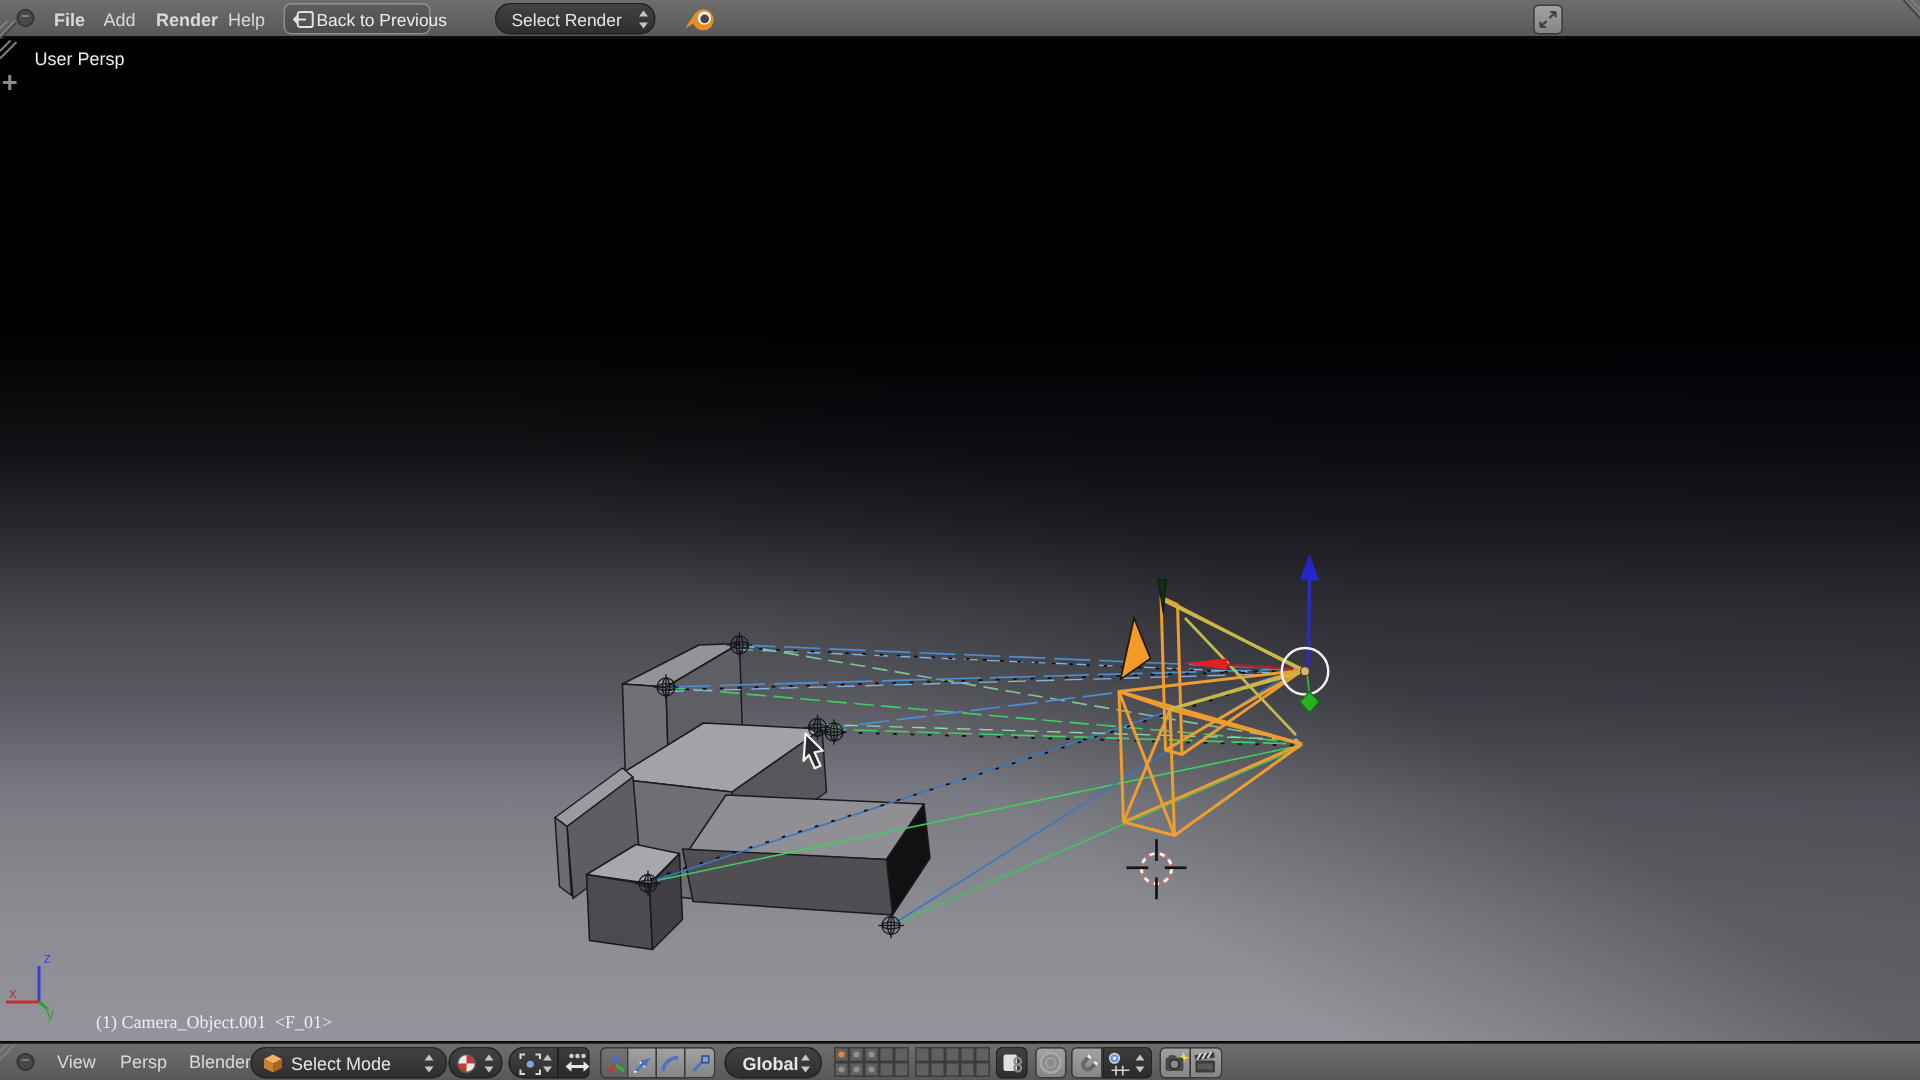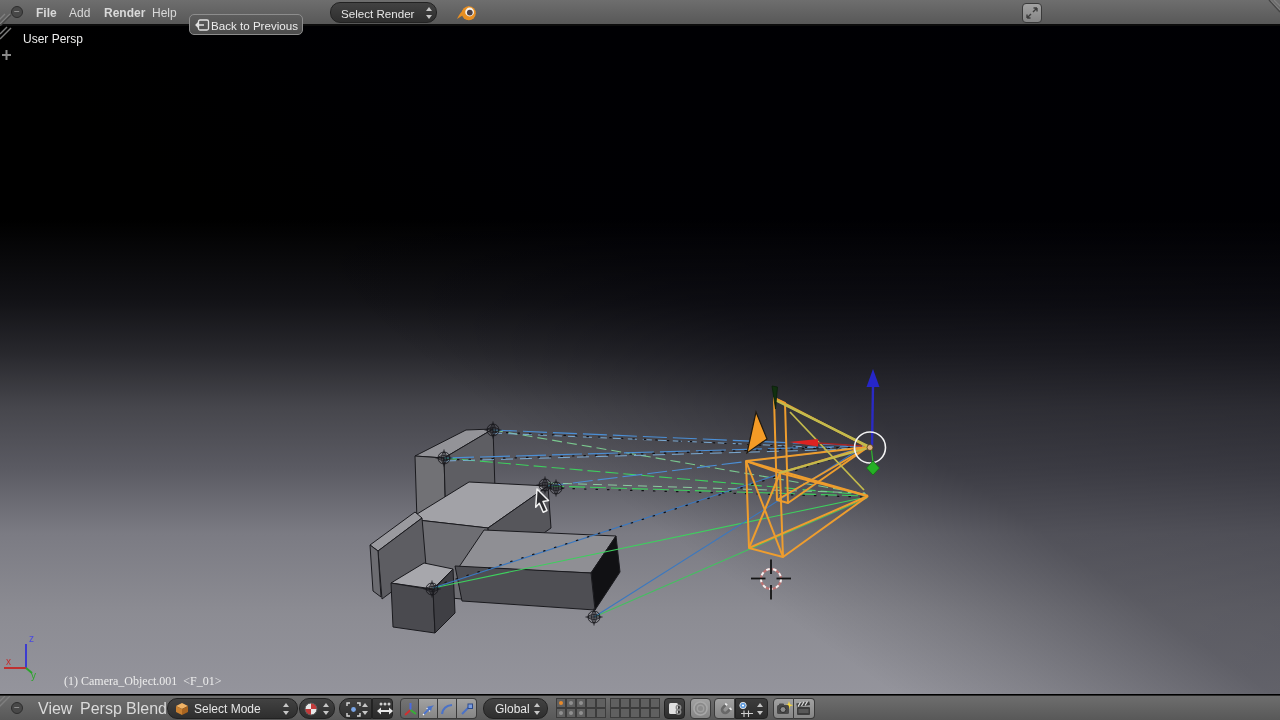--- a/index.html
+++ b/index.html
@@ -6,21 +6,21 @@
   body{font-family:"Liberation Sans",sans-serif;position:relative;}
   #vpbg{position:absolute;left:0;top:26px;width:1280px;height:668px;
     background:linear-gradient(180deg,#000 0%,#000 29%,#121216 41%,#28282d 49%,#46464c 57%,#5a5a62 66%,#7b7b83 76%,#8c8c93 88%,#94949c 100%);}
   #vpov{position:absolute;left:0;top:26px;width:1280px;height:668px;
     background:linear-gradient(35deg,rgba(0,0,5,0) 0%,rgba(0,0,5,0) 40%,rgba(0,0,6,0.13) 47%,rgba(0,0,8,0.34) 57%,rgba(0,0,8,0.44) 100%);}
   #scene{position:absolute;left:0;top:0;width:1280px;height:720px;}
   .bar{position:absolute;left:0;width:1280px;background:linear-gradient(180deg,#6e6e6e,#585858);}
   #topbar{top:0;height:26px;border-bottom:2px solid #0c0c0c;}
   #botbar{top:695px;height:25px;border-top:1px solid #2a2a2a;}
   .mtxt{position:absolute;color:#d9d9d9;font-size:12px;line-height:26px;top:0;}
-  .btxt{position:absolute;color:#dadada;font-size:16px;line-height:25px;top:0;text-align:right;}
+  .btxt{position:absolute;color:#dadada;font-size:12px;line-height:25px;top:0;text-align:right;}
   .wtext{position:absolute;color:#ededed;font-size:12px;}
   .circlew{position:absolute;width:12px;height:12px;border-radius:50%;background:#484848;border:1px solid #2d2d2d;color:#a8a8a8;font-size:10px;line-height:9px;text-align:center;}
   .ddark{position:absolute;background:linear-gradient(180deg,#424242,#2e2e2e);border:1px solid #222;border-radius:10px;color:#e6e6e6;font-size:12px;white-space:nowrap;}
   .btnl{position:absolute;background:linear-gradient(180deg,#a2a2a2,#858585);border:1px solid #3a3a3a;}
   .updn{position:absolute;width:7px;height:14px;}
   .updn:before{content:"";position:absolute;left:0;top:1px;border:3.5px solid transparent;border-bottom:4.5px solid #c6c6c6;border-top:none;}
   .updn:after{content:"";position:absolute;left:0;bottom:1px;border:3.5px solid transparent;border-top:4.5px solid #c6c6c6;border-bottom:none;}
   .cell{position:absolute;width:10px;height:10px;background:#606060;border:1px solid #3c3c3c;}
   .dot{position:absolute;width:4px;height:4px;border-radius:50%;}
 </style></head>
@@ -167,21 +167,21 @@
       <line x1="0" y1="26" x2="11" y2="15"></line>
         <line x1="1269" y1="0" x2="1280" y2="12"></line>
     </g>
   </svg>
   <div class="circlew" style="left:11px;top:6px;">−</div>
   <div class="mtxt" style="left:36px;font-weight:bold;">File</div>
   <div class="mtxt" style="left:69px;">Add</div>
   <div class="mtxt" style="left:104px;font-weight:bold;">Render</div>
   <div class="mtxt" style="left:152px;">Help</div>
 
-  <div style="position:absolute;left:189px;top:14px;width:114px;height:21px;border:1px solid #8d8d8d;border-radius:5px;background:linear-gradient(180deg,#5d5d5d,#4c4c4c);">
+  <div style="position:absolute;left:189px;top:2px;width:98px;height:21px;border:1px solid #8d8d8d;border-radius:5px;background:linear-gradient(180deg,#5d5d5d,#4c4c4c);">
     <svg width="15" height="13" style="position:absolute;left:5px;top:4px;" viewBox="0 0 15 13">
       <rect x="3.5" y="1" width="10" height="10" rx="1.5" stroke="#e2e2e2" fill="none" stroke-width="1.3"></rect>
       <path d="M9 6 H1 M3.5 3.5 L1 6 L3.5 8.5" stroke="#e2e2e2" stroke-width="1.3" fill="none"></path>
     </svg>
     <span style="position:absolute;left:21px;top:0;color:#ececec;font-size:11.6px;line-height:21px;white-space:nowrap;">Back to Previous</span>
   </div>
 
   <div class="ddark" style="left:330px;top:2px;width:107px;height:21px;">
     <span style="position:absolute;left:10px;line-height:21px;font-size:11.6px;">Select Render</span>
     <div class="updn" style="right:3px;top:3px;"></div>
@@ -271,21 +271,21 @@
       <path d="M2 12 Q3 4 12 3" stroke="#4a72c8" stroke-width="2.2" fill="none"></path>
     </svg>
   </div>
   <div class="btnl" style="left:457px;top:2px;width:20px;height:21px;border-left:none;border-radius:0 4px 4px 0;">
     <svg width="15" height="15" style="position:absolute;left:2px;top:3px;" viewBox="0 0 15 15">
       <line x1="3" y1="12" x2="10" y2="5" stroke="#4a72c8" stroke-width="2"></line>
       <rect x="9" y="2" width="4.5" height="4.5" fill="#7a9ce0" stroke="#2c4a8a" stroke-width="1"></rect>
     </svg>
   </div>
 
-  <div class="ddark" style="left:483px;top:2px;width:65px;height:21px;">
+  <div class="ddark" style="left:483px;top:2px;width:65px;height:21px;font-weight:bold;">
     <span style="position:absolute;left:11px;line-height:21px;">Global</span>
     <div class="updn" style="right:6px;top:3px;"></div>
   </div>
 
   <div class="cell" style="left:556px;top:2px;"></div>
     <div class="cell" style="left:566px;top:2px;"></div>
     <div class="cell" style="left:576px;top:2px;"></div>
     <div class="cell" style="left:586px;top:2px;"></div>
     <div class="cell" style="left:596px;top:2px;"></div>
     <div class="cell" style="left:556px;top:12px;"></div>

